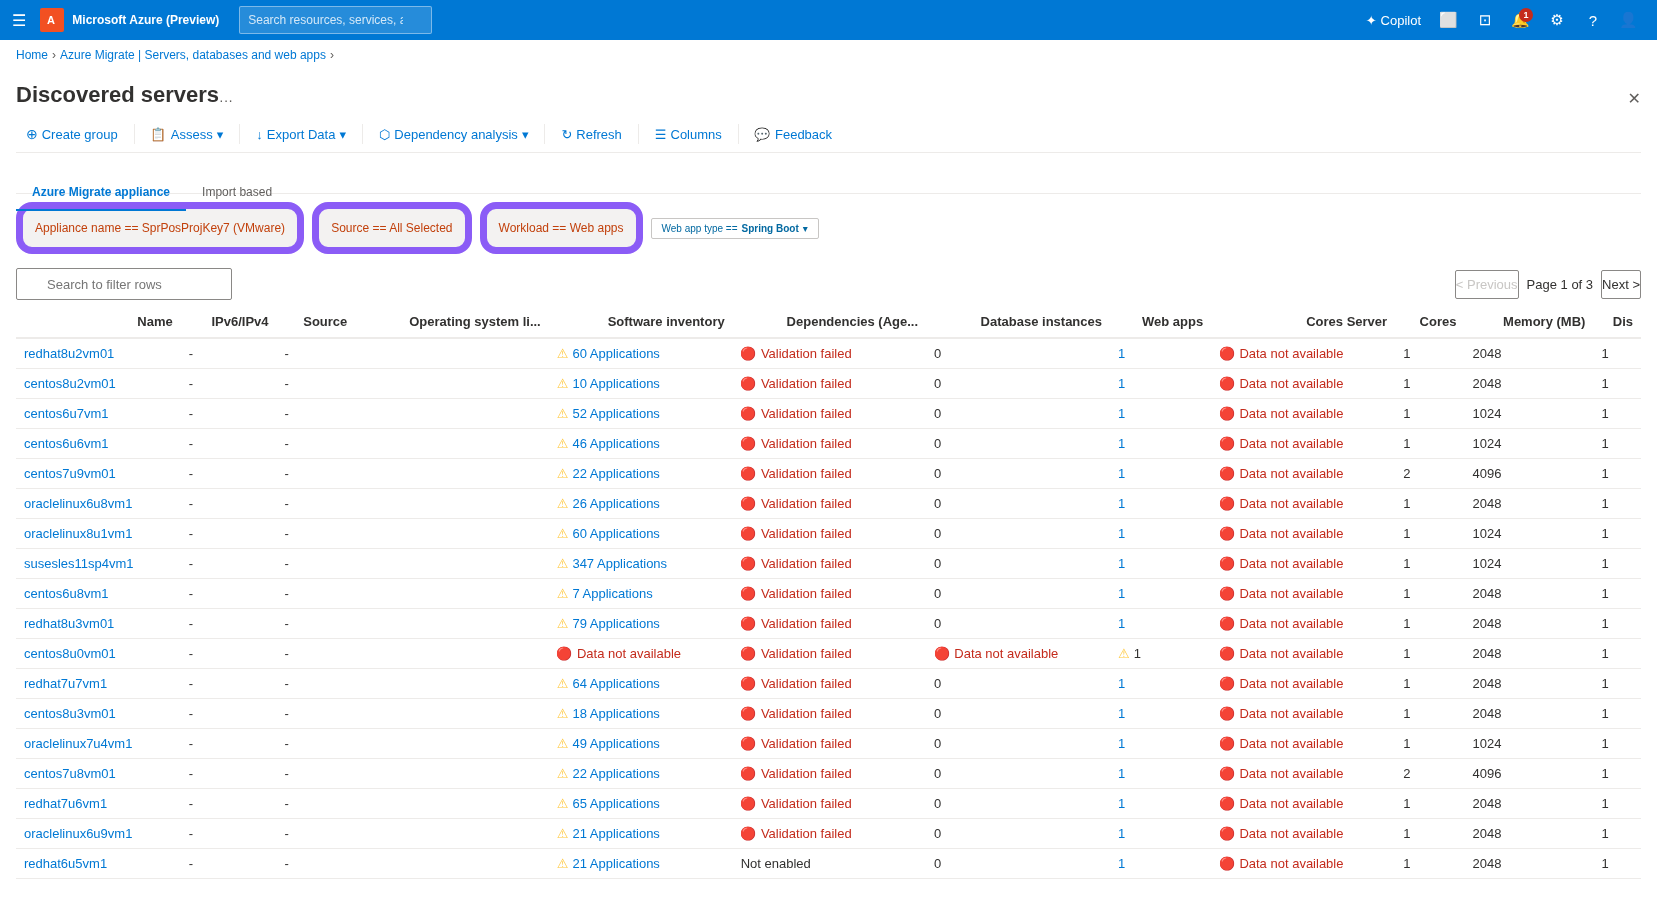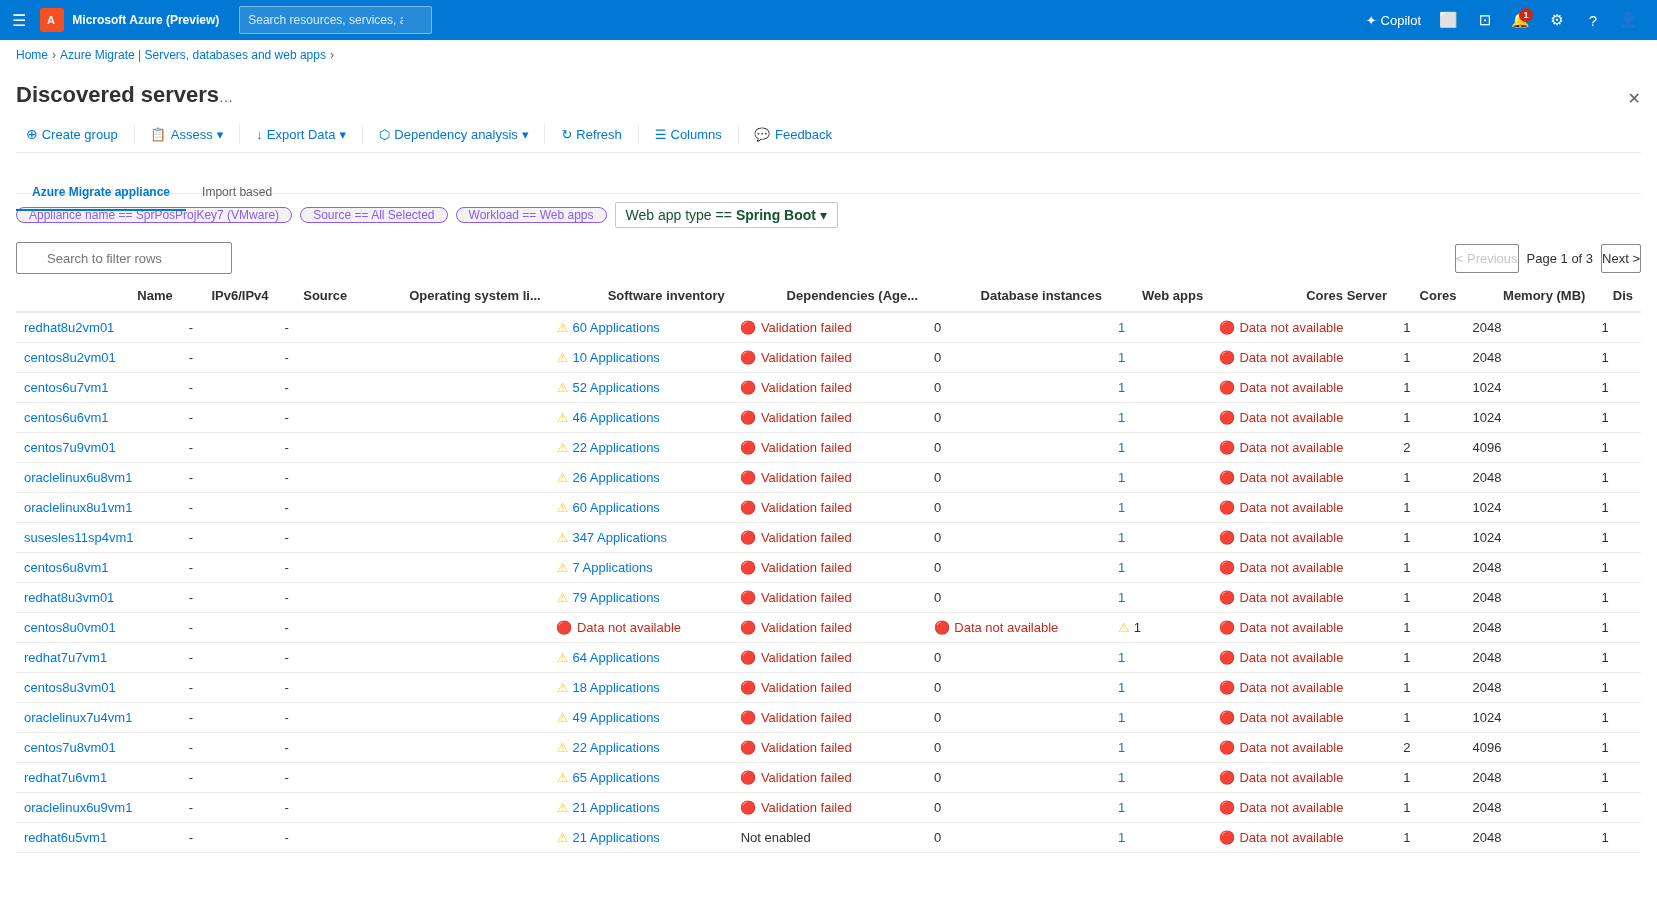--- a/index.html
+++ b/index.html
@@ -117,34 +117,34 @@
     
     .filter-row {
       display: flex;
       align-items: center;
       gap: 8px;
       padding: 8px 0;
       flex-wrap: wrap;
     }
     .filter-chip {
       background: #f3f2f1;
-      border: 1px solid #8b5cf6;
+      border: 7px solid #8b5cf6;
       border-radius: 16px;
-      padding: 0 12px;
+      padding: 12px 12px;
       font-size: 12px;
-      color: #8b5cf6;
+      color: #c2410c;
       white-space: nowrap;
     }
     .filter-chip-dropdown {
       background: white;
       border: 1px solid #c8c6c4;
       border-radius: 2px;
       padding: 4px 10px;
-      font-size: 14px;
-      color: #14532d;
+      font-size: 10px;
+      color: #0369a1;
       display: flex;
       align-items: center;
       gap: 4px;
       cursor: pointer;
     }
 
     
     .search-row {
       display: flex;
       align-items: center;

